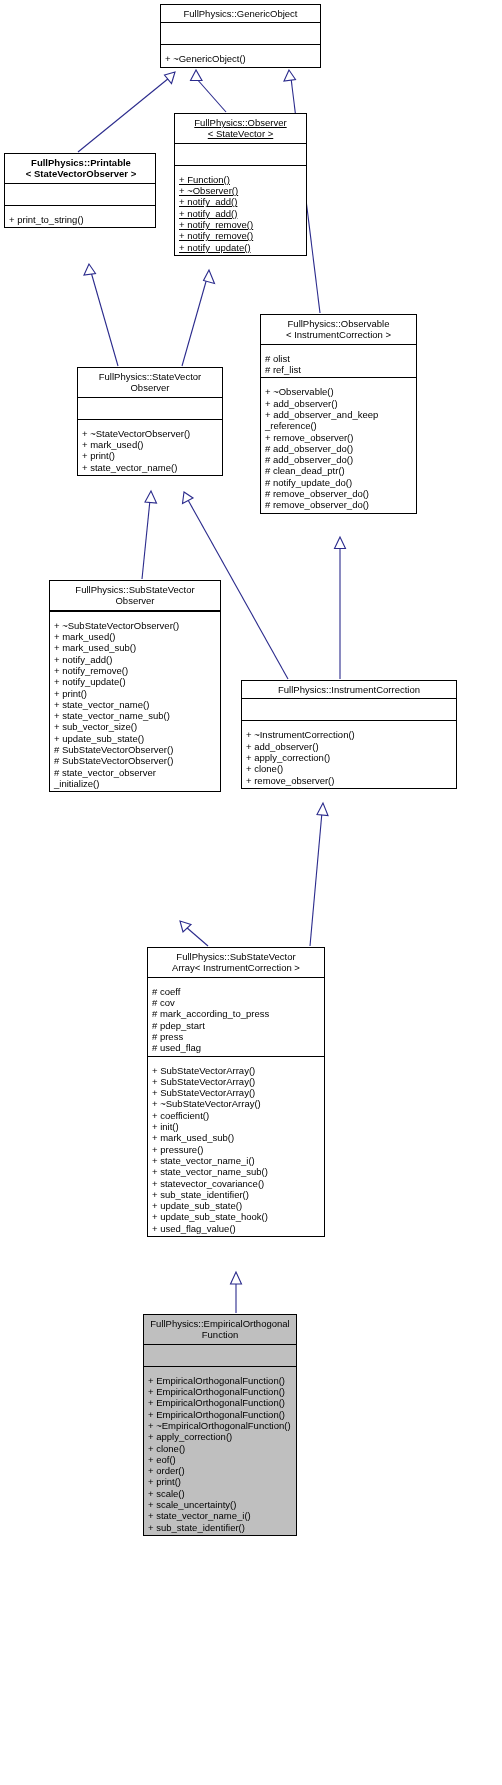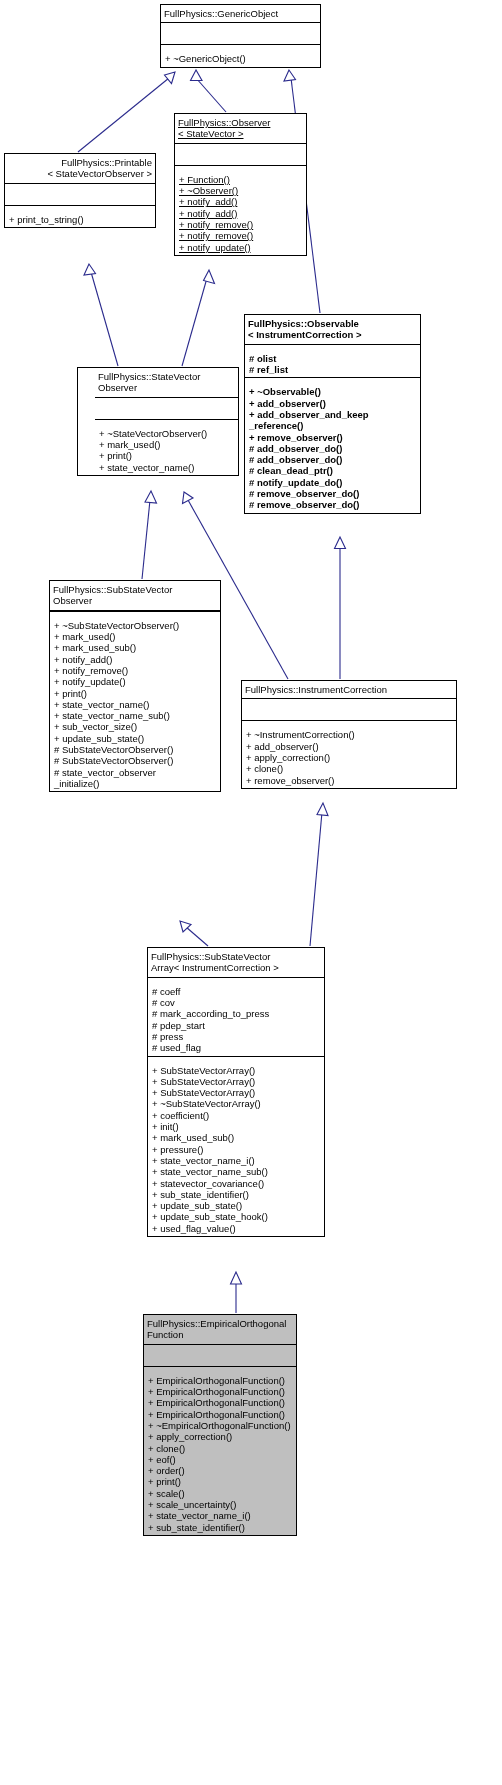--- a/index.html
+++ b/index.html
@@ -34,20 +34,21 @@
     background: #ffffff;
     font-size: 9.5px;
     line-height: 11.4px;
     color: #000000;
     z-index: 2;
   }
   .node.filled {
     background: #bfbfbf;
   }
   .node-title {
+    text-align: center;
     padding: 3px 3px 3px 3px;
     white-space: pre-line;
     font-size: 9.5px;
     line-height: 11.4px;
   }
   .node-sep {
     border-top: 1px solid #000000;
     height: 0;
     font-size: 0;
     line-height: 0;
@@ -160,31 +161,31 @@
       <div class="member">+ ~Observer()</div>
       <div class="member">+ notify_add()</div>
       <div class="member">+ notify_add()</div>
       <div class="member">+ notify_remove()</div>
       <div class="member">+ notify_remove()</div>
       <div class="member">+ notify_update()</div>
     </div>
   </div>
 
   <div class="node" style="left:4px; top:153px; width:152px;">
-    <div class="node-title" style="text-align:right; padding-left:5px;">FullPhysics::Printable
+    <div class="node-title" style="text-align:center; padding-left:5px;font-weight:bold;">FullPhysics::Printable
 &lt; StateVectorObserver &gt;</div>
     <div class="node-sep"></div>
     <div class="node-attrs empty"></div>
     <div class="node-sep"></div>
     <div class="node-ops">
       <div class="member">+ print_to_string()</div>
     </div>
   </div>
 
-  <div class="node" style="left:244px; top:314px; width:177px;font-weight:bold;">
+  <div class="node" style="left:260px; top:314px; width:157px;">
     <div class="node-title">FullPhysics::Observable
 &lt; InstrumentCorrection &gt;</div>
     <div class="node-sep"></div>
     <div class="node-attrs">
       <div class="member"># olist</div>
       <div class="member"># ref_list</div>
     </div>
     <div class="node-sep"></div>
     <div class="node-ops">
       <div class="member">+ ~Observable()</div>
@@ -194,21 +195,21 @@
       <div class="member">+ remove_observer()</div>
       <div class="member"># add_observer_do()</div>
       <div class="member"># add_observer_do()</div>
       <div class="member"># clean_dead_ptr()</div>
       <div class="member"># notify_update_do()</div>
       <div class="member"># remove_observer_do()</div>
       <div class="member"># remove_observer_do()</div>
     </div>
   </div>
 
-  <div class="node" style="left:77px; top:367px; width:162px;padding-left:17px;">
+  <div class="node" style="left:77px; top:367px; width:146px;">
     <div class="node-title">FullPhysics::StateVector
 Observer</div>
     <div class="node-sep"></div>
     <div class="node-attrs empty"></div>
     <div class="node-sep"></div>
     <div class="node-ops">
       <div class="member">+ ~StateVectorObserver()</div>
       <div class="member">+ mark_used()</div>
       <div class="member">+ print()</div>
       <div class="member">+ state_vector_name()</div>

